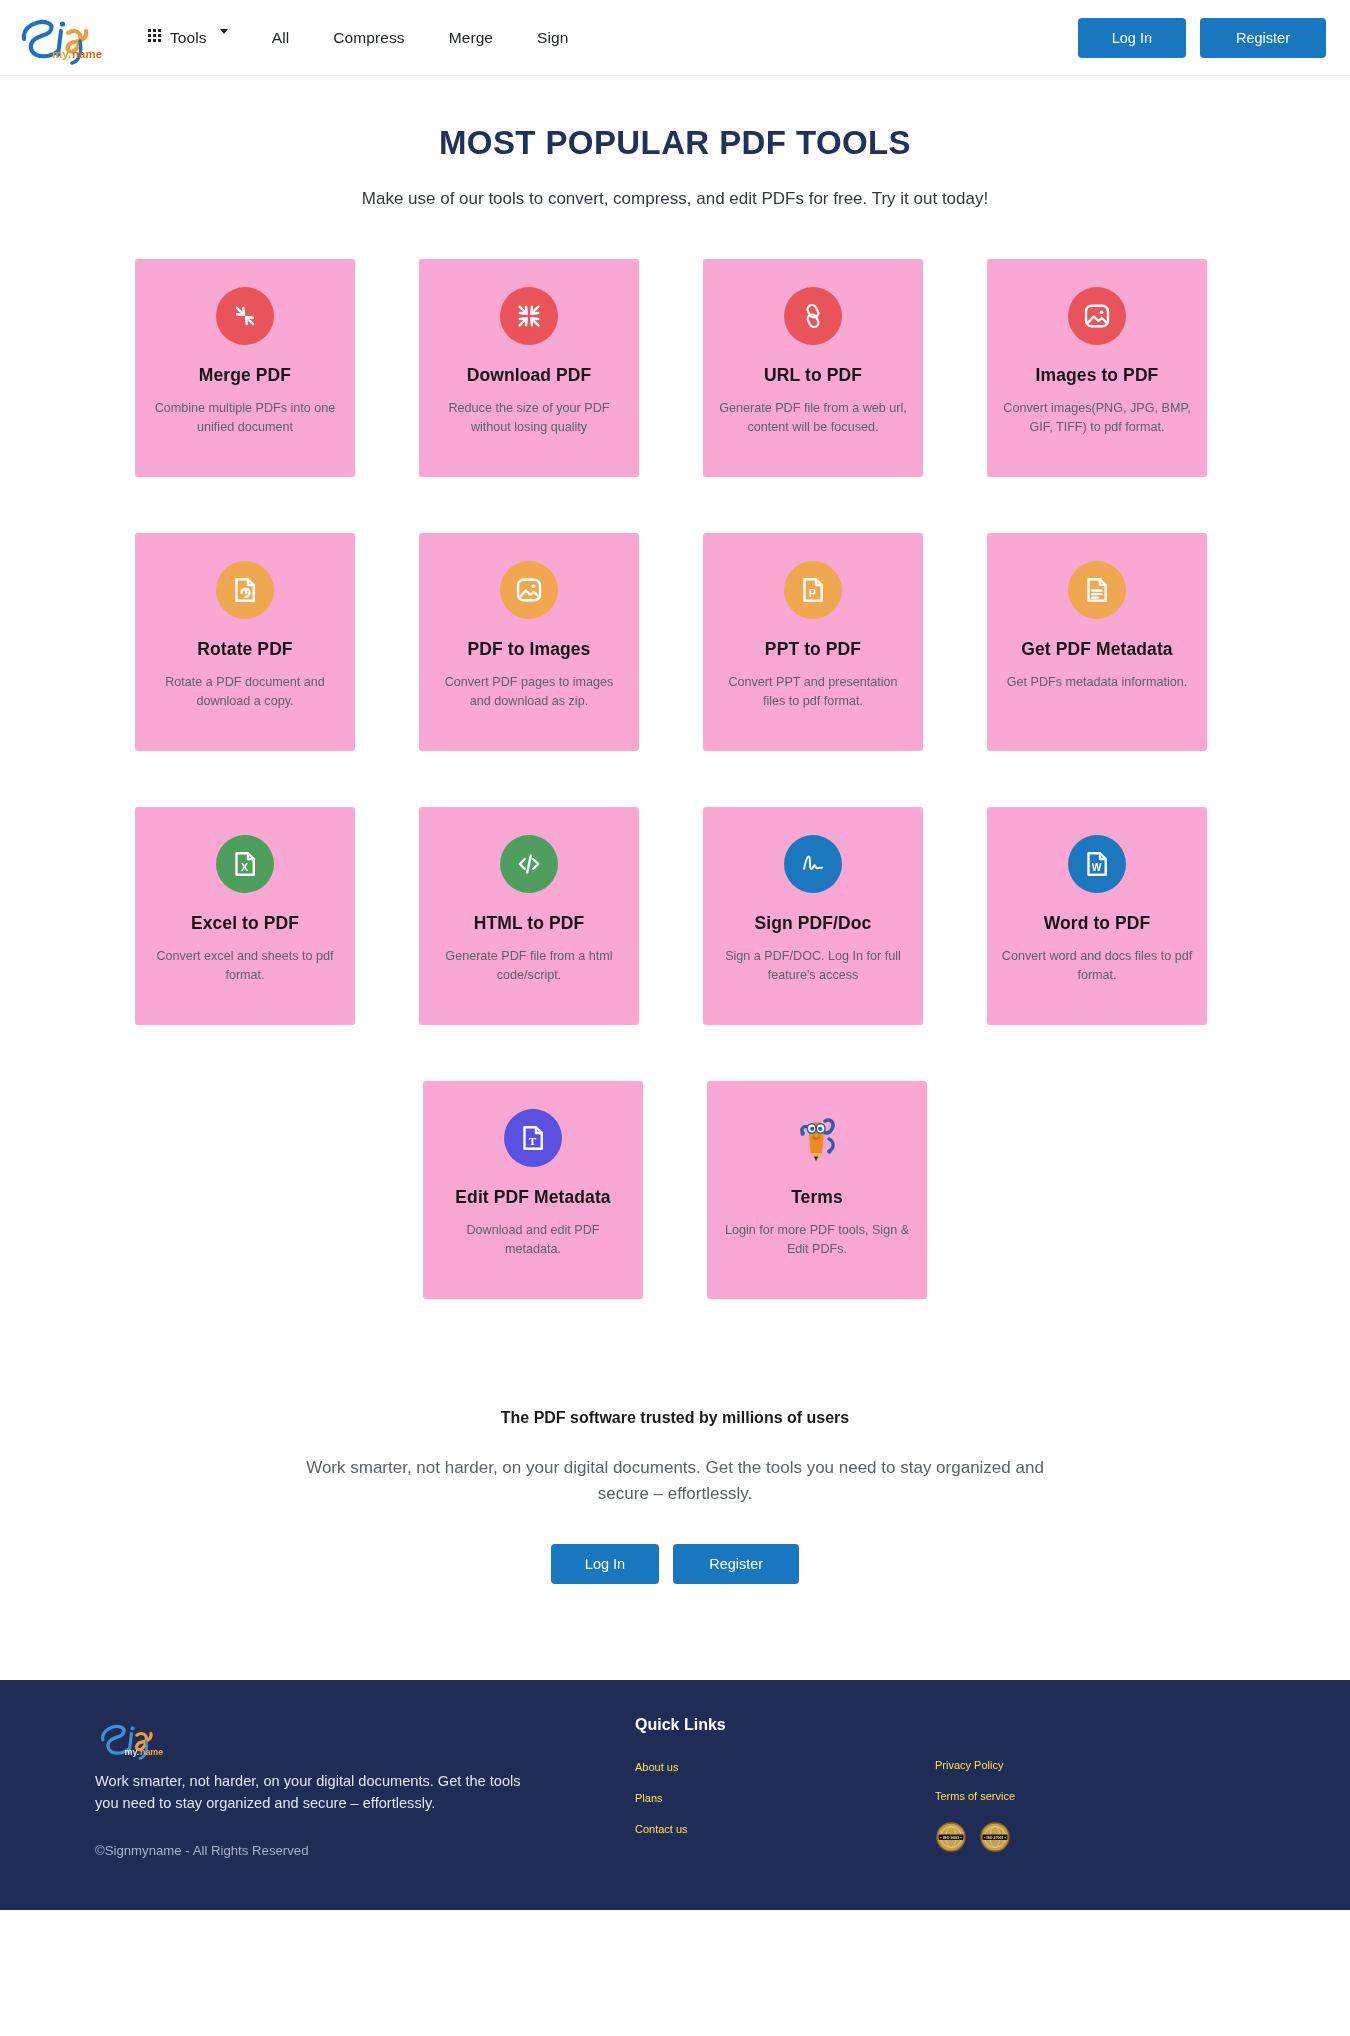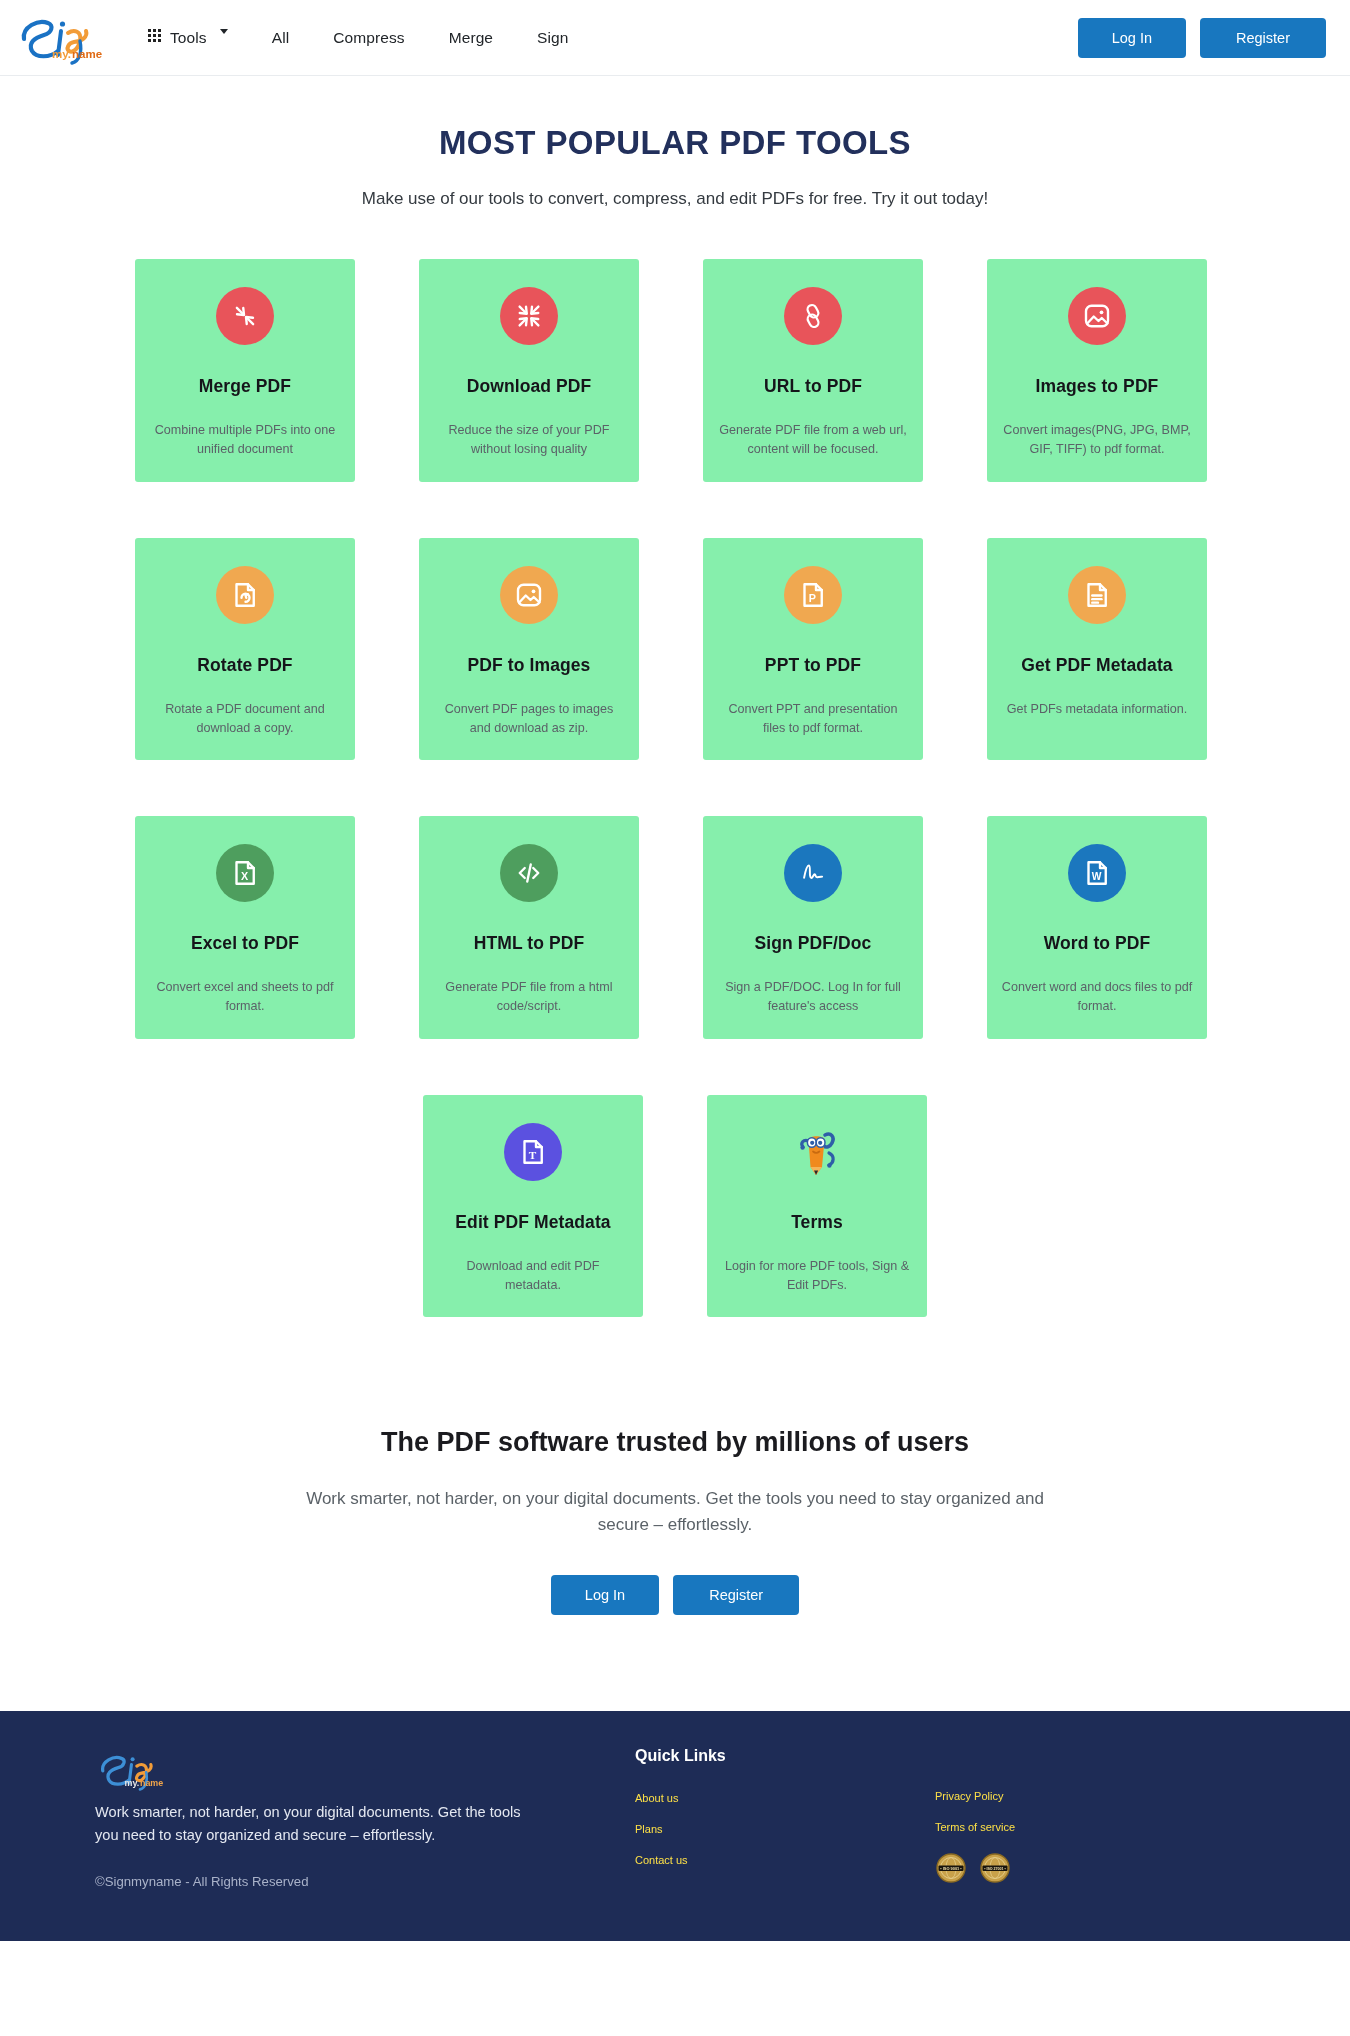--- a/index.html
+++ b/index.html
@@ -90,29 +90,28 @@
   .tool-row {
     display: flex;
     justify-content: flex-start;
     gap: 64px;
     margin-bottom: 56px;
   }
   .tool-row.center { justify-content: center; }
   .tool-card {
     width: 220px;
     min-height: 218px;
-    background: #86efac;
+    background: #f9a8d4;
     border-radius: 3px;
     padding: 28px 14px 22px;
     text-align: center;
     cursor: pointer;
     display: flex;
     flex-direction: column;
     align-items: center;
-    gap: 11px;
   }
   .tool-icon {
     width: 58px; height: 58px;
     border-radius: 50%;
     display: flex; align-items: center; justify-content: center;
     margin-bottom: 20px;
     flex: 0 0 auto;
   }
   .tool-icon svg { display: block; }
   .tool-icon.plain { background: transparent !important; }
@@ -126,21 +125,21 @@
   .tool-desc {
     font-size: 12.6px;
     color: #5b6268;
     line-height: 1.53;
     max-width: 192px;
   }
 
   
   .trust { text-align: center; margin-top: 110px; padding-bottom: 96px; }
   .trust h2 {
-    font-size: 27px;
+    font-size: 16px;
     font-weight: bold;
     color: #1b1b1f;
   }
   .trust p {
     margin: 28px auto 0;
     max-width: 760px;
     font-size: 17px;
     color: #5b6268;
     line-height: 1.55;
   }

